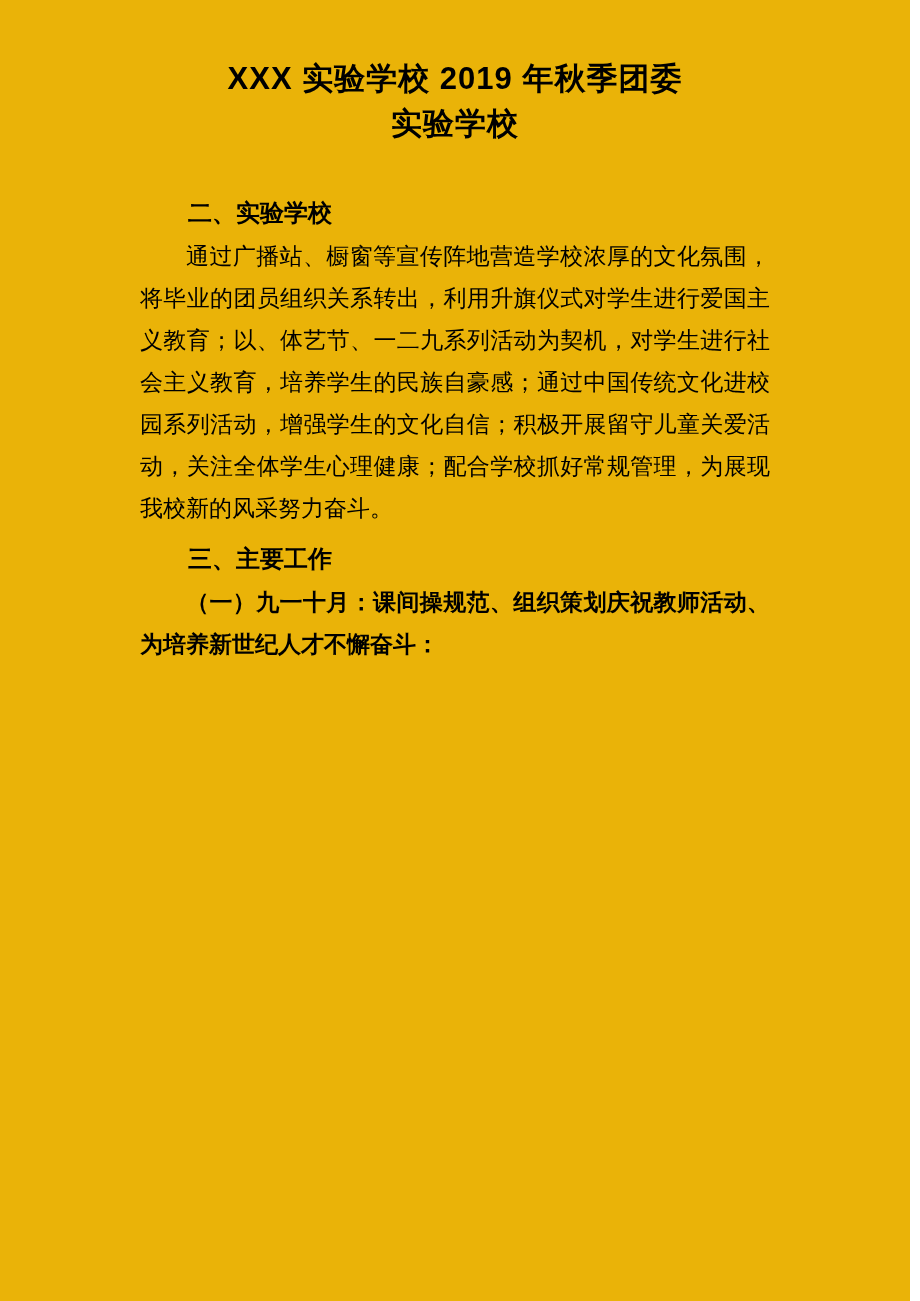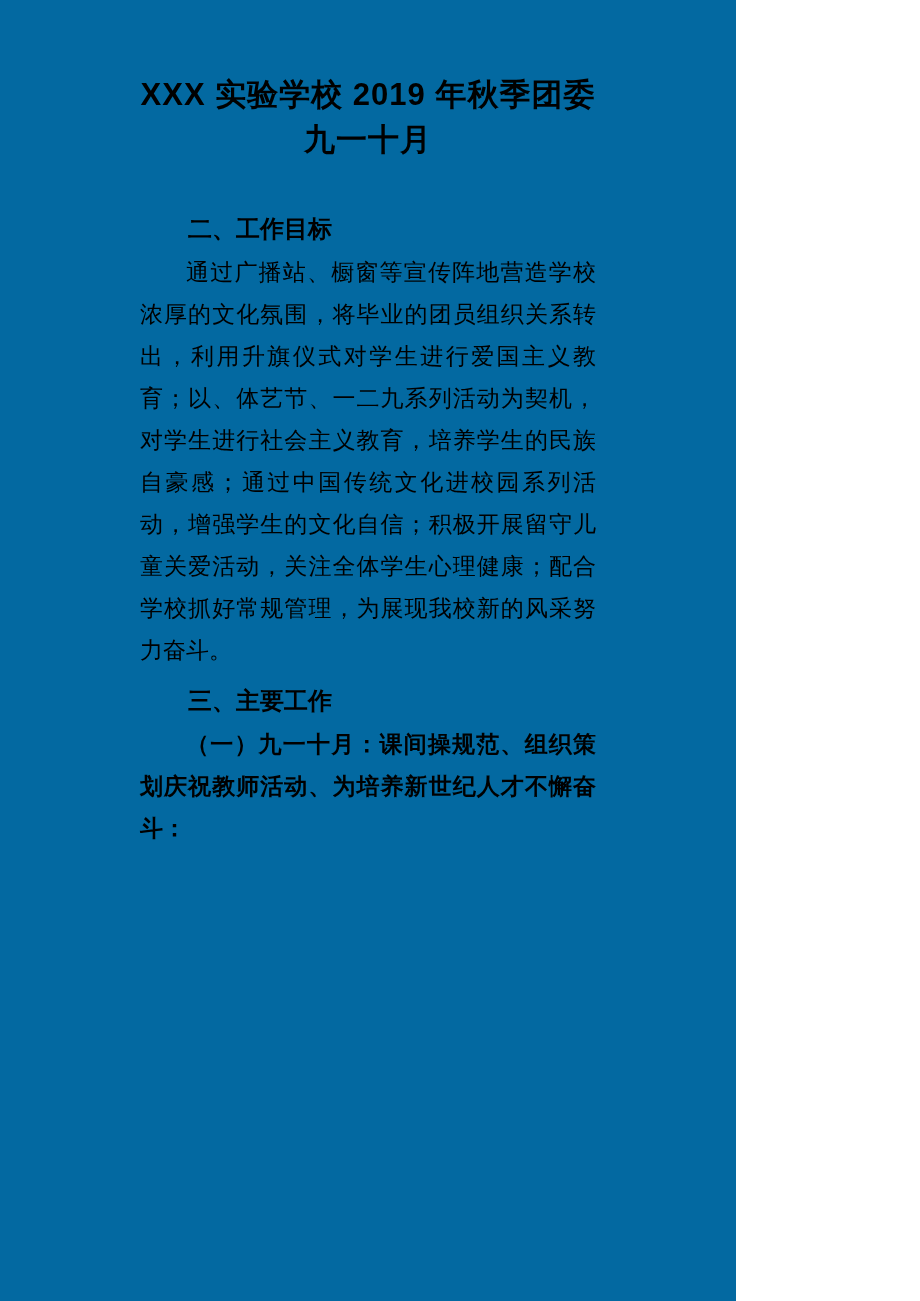--- a/index.html
+++ b/index.html
@@ -2,27 +2,27 @@
 <html><head>
 <meta charset="utf-8">
 <style>
   html, body {
     margin: 0;
     padding: 0;
     background: #ffffff;
   }
   .page {
     position: relative;
-    width: 736px;
+    width: 910px;
     height: 1301px;
-    background: #0369a1;
+    background: #eab308;
     color: #000000;
     overflow: hidden;
     box-sizing: border-box;
-    padding: 72px 140px 0 140px;
+    padding: 56px 140px 0 140px;
     font-family: "Liberation Serif", "DejaVu Serif", serif;
   }
   .doc-title {
     margin: 0 0 44px 0;
     text-align: center;
     font-family: "Liberation Sans", "DejaVu Sans", sans-serif;
     font-weight: 700;
     font-size: 31px;
     line-height: 45px;
     letter-spacing: 1px;
@@ -51,26 +51,26 @@
     font-weight: 700;
   }
 </style>
 </head>
 <body>
 
 <div class="page">
 
   <h1 class="doc-title">
     <span class="title-line">XXX 实验学校 2019 年秋季团委</span>
-    <span class="title-line">九一十月</span>
+    <span class="title-line">实验学校</span>
   </h1>
 
 
 
-  <p class="sec-heading">二、工作目标</p>
+  <p class="sec-heading">二、实验学校</p>
 
   <p class="body-para">通过广播站、橱窗等宣传阵地营造学校浓厚的文化氛围，将毕业的团员组织关系转出，利用升旗仪式对学生进行爱国主义教育；以、体艺节、一二九系列活动为契机，对学生进行社会主义教育，培养学生的民族自豪感；通过中国传统文化进校园系列活动，增强学生的文化自信；积极开展留守儿童关爱活动，关注全体学生心理健康；配合学校抓好常规管理，为展现我校新的风采努力奋斗。</p>
 
   <p class="sec-heading">三、主要工作</p>
 
   <p class="body-para bold">（一）九一十月：课间操规范、组织策划庆祝教师活动、为培养新世纪人才不懈奋斗：</p>
 
 </div>
 
 </body></html>

